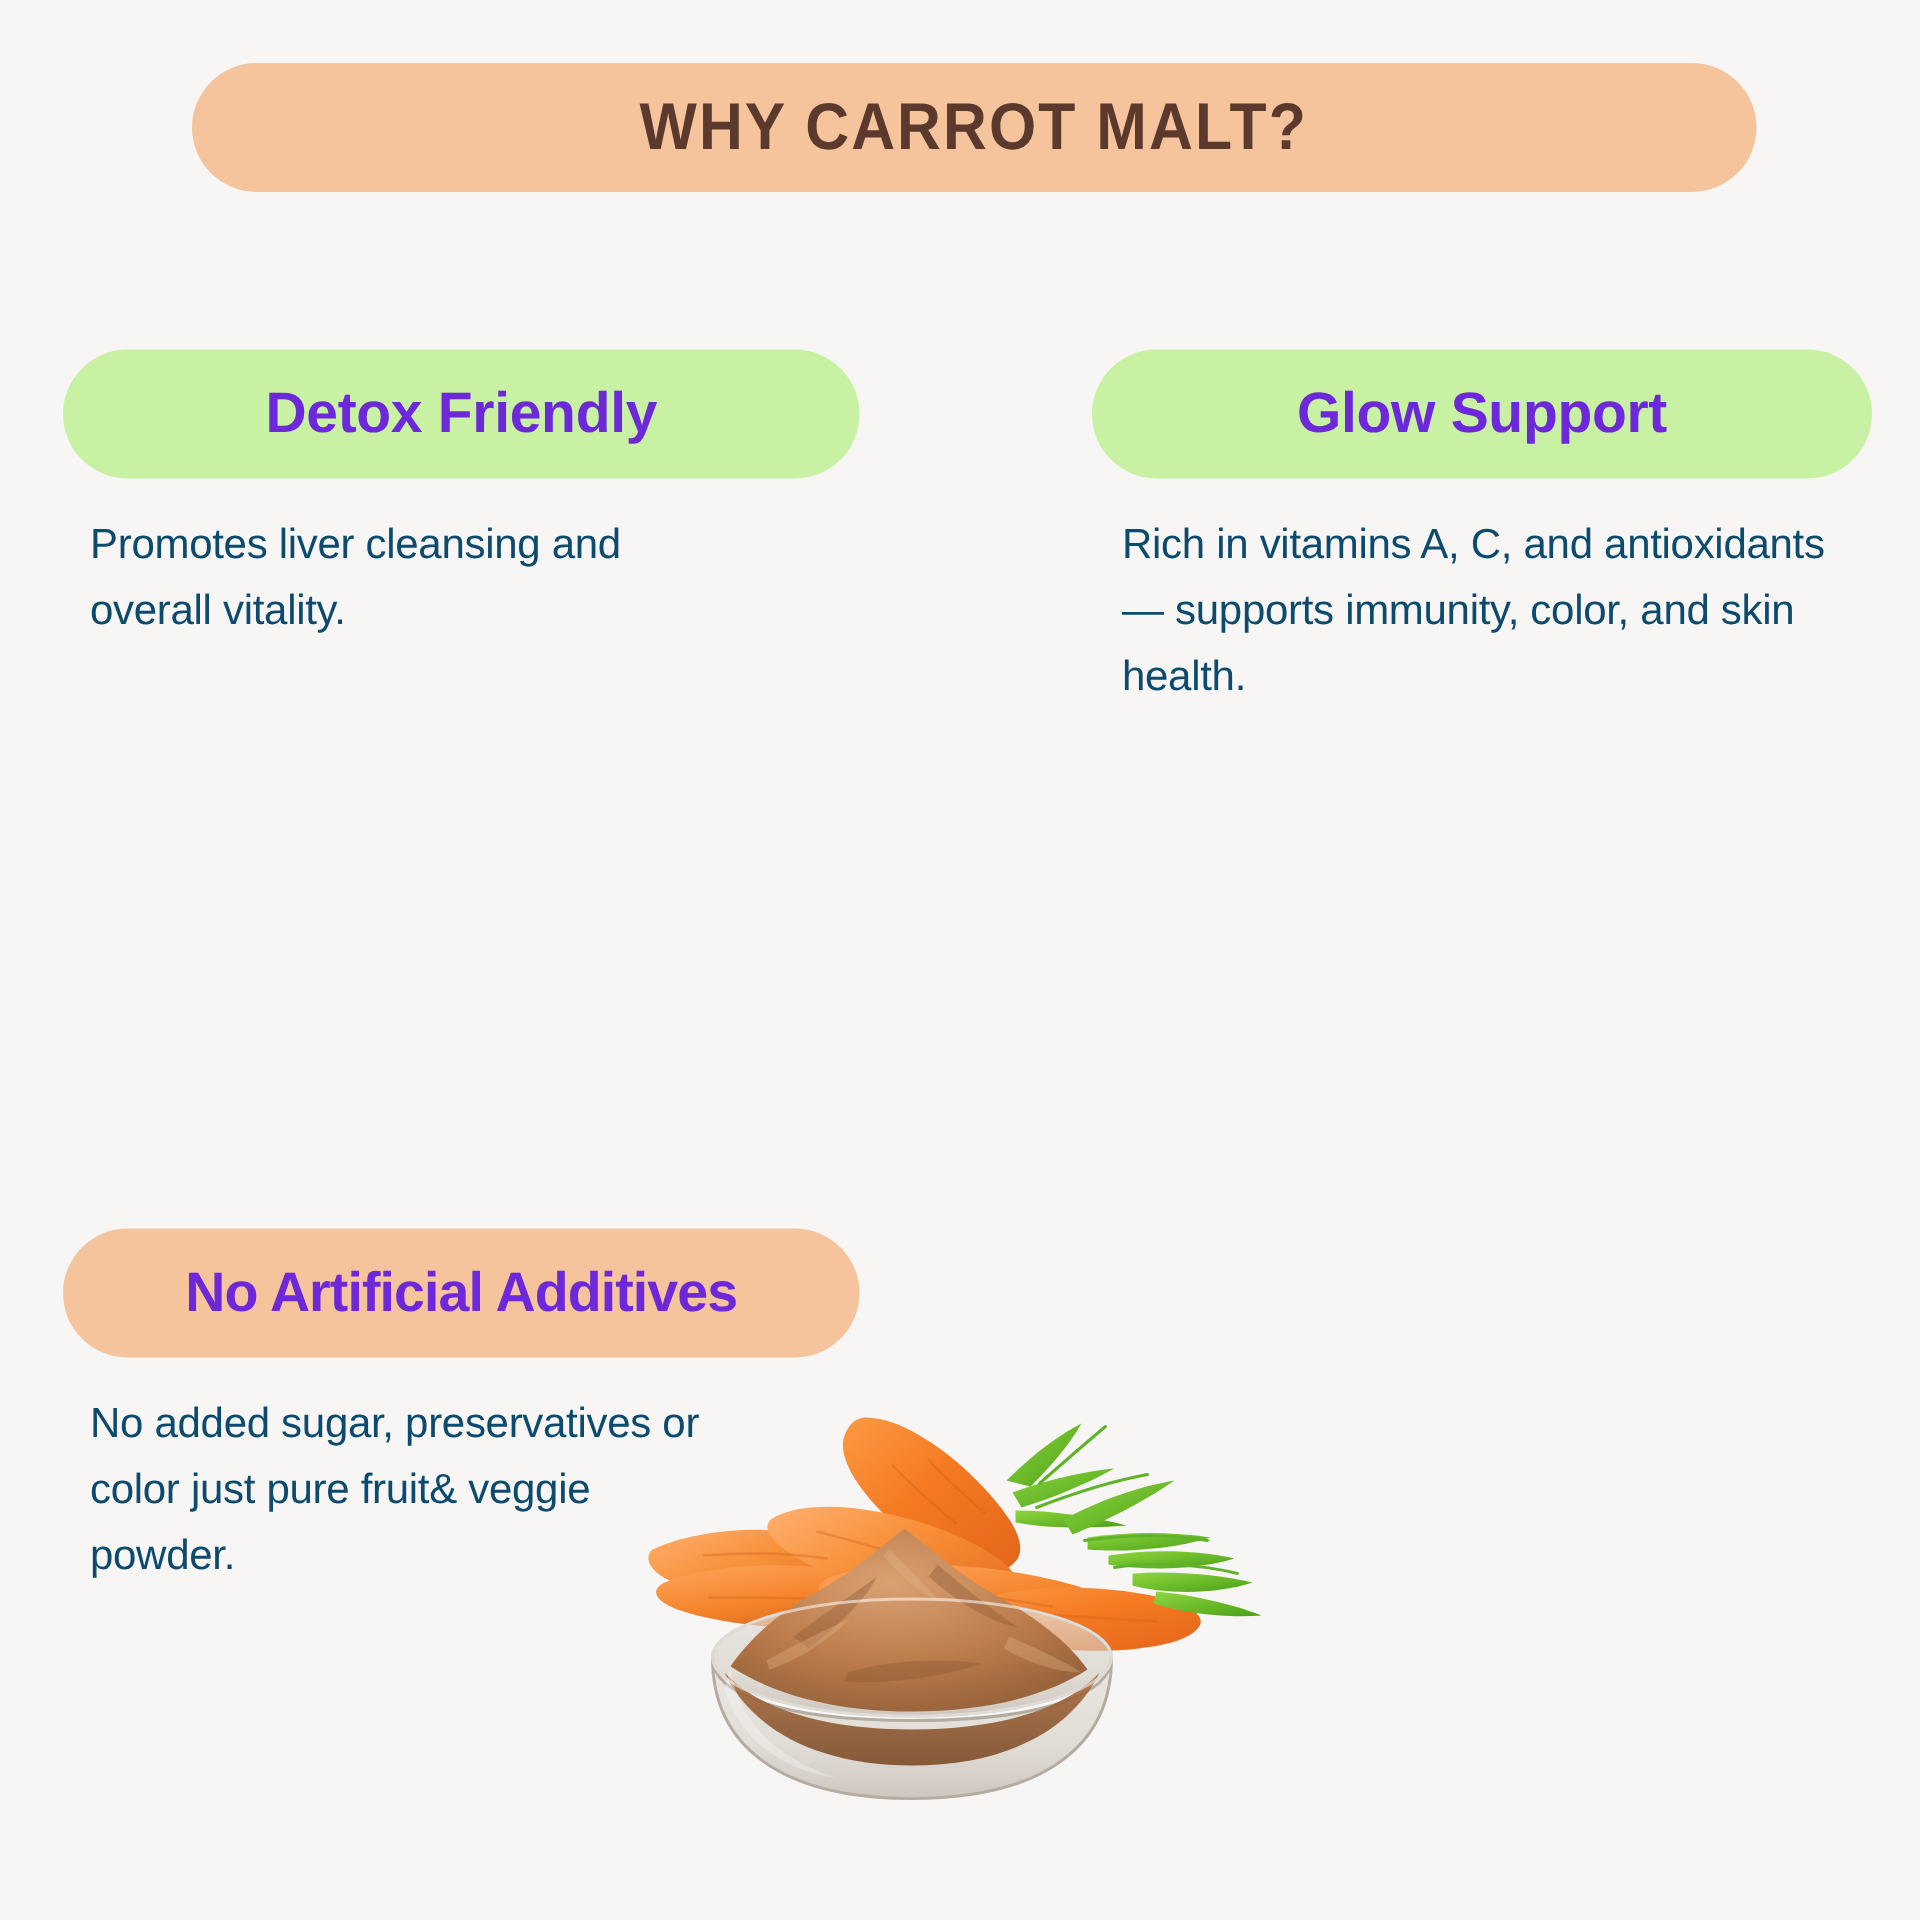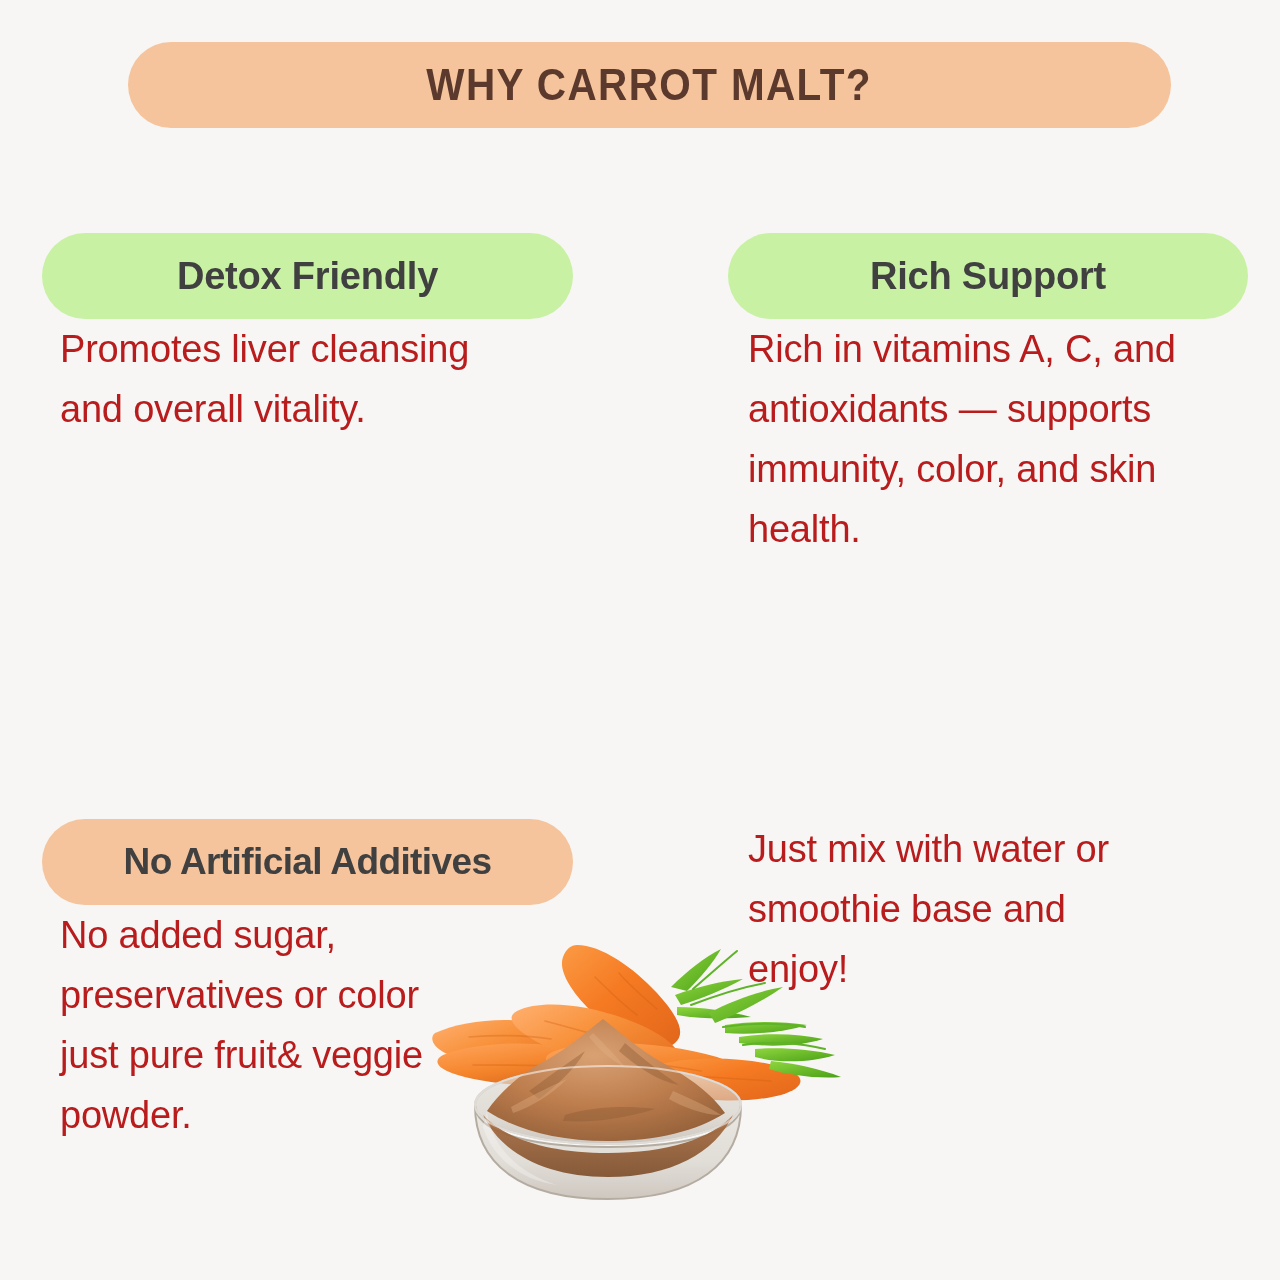--- a/index.html
+++ b/index.html
@@ -79,31 +79,32 @@
     width: 100%;
     overflow: hidden;
   }
 
   .pill-green { background: #c8f1a4; }
   .pill-peach { background: #f5c49c; }
 
   .pill-label {
     font-size: 38px;
     font-weight: bold;
-    color: #404040;
+    color: #6d28d9;
     white-space: nowrap;
     letter-spacing: -0.2px;
   }
 
   .pill-label.tight { font-size: 37px; letter-spacing: -0.6px; }
 
   .desc {
-    font-size: 38px;
+    margin-top: 22px;
+    font-size: 28px;
     line-height: 1.58;
-    color: #b91c1c;
+    color: #0c4a6e;
     letter-spacing: -0.2px;
   }
 
   .desc-left  { width: 510px; padding-left: 18px; }
   .desc-right { width: 520px; padding-left: 20px; }
 
   .desc-narrow { width: 440px; }
 
   
   .row-2 {
@@ -143,38 +144,37 @@
 
       <div class="cell cell-left">
         <div class="pill pill-green">
           <span class="pill-label">Detox Friendly</span>
         </div>
         <div class="desc desc-left desc-narrow">Promotes liver cleansing and overall vitality.</div>
       </div>
 
       <div class="cell cell-right">
         <div class="pill pill-green">
-          <span class="pill-label">Rich Support</span>
+          <span class="pill-label">Glow Support</span>
         </div>
         <div class="desc desc-right">Rich in vitamins A, C, and antioxidants — supports immunity, color, and skin health.</div>
       </div>
 
     </div>
 
     <div class="row row-2">
 
       <div class="cell cell-left">
         <div class="pill pill-peach">
           <span class="pill-label tight">No Artificial Additives</span>
         </div>
         <div class="desc desc-left desc-narrow">No added sugar, preservatives or color just pure fruit&amp; veggie powder.</div>
       </div>
 
       <div class="cell cell-right">
-        <div class="desc desc-right desc-narrow">Just mix with water or smoothie base and enjoy!</div>
       </div>
 
     </div>
 
   </div>
 
   <div class="product-image">
     <svg viewBox="0 0 430 310" xmlns="http://www.w3.org/2000/svg">
       <defs>
         <linearGradient id="carrotA" x1="0" y1="0" x2="1" y2="1">

